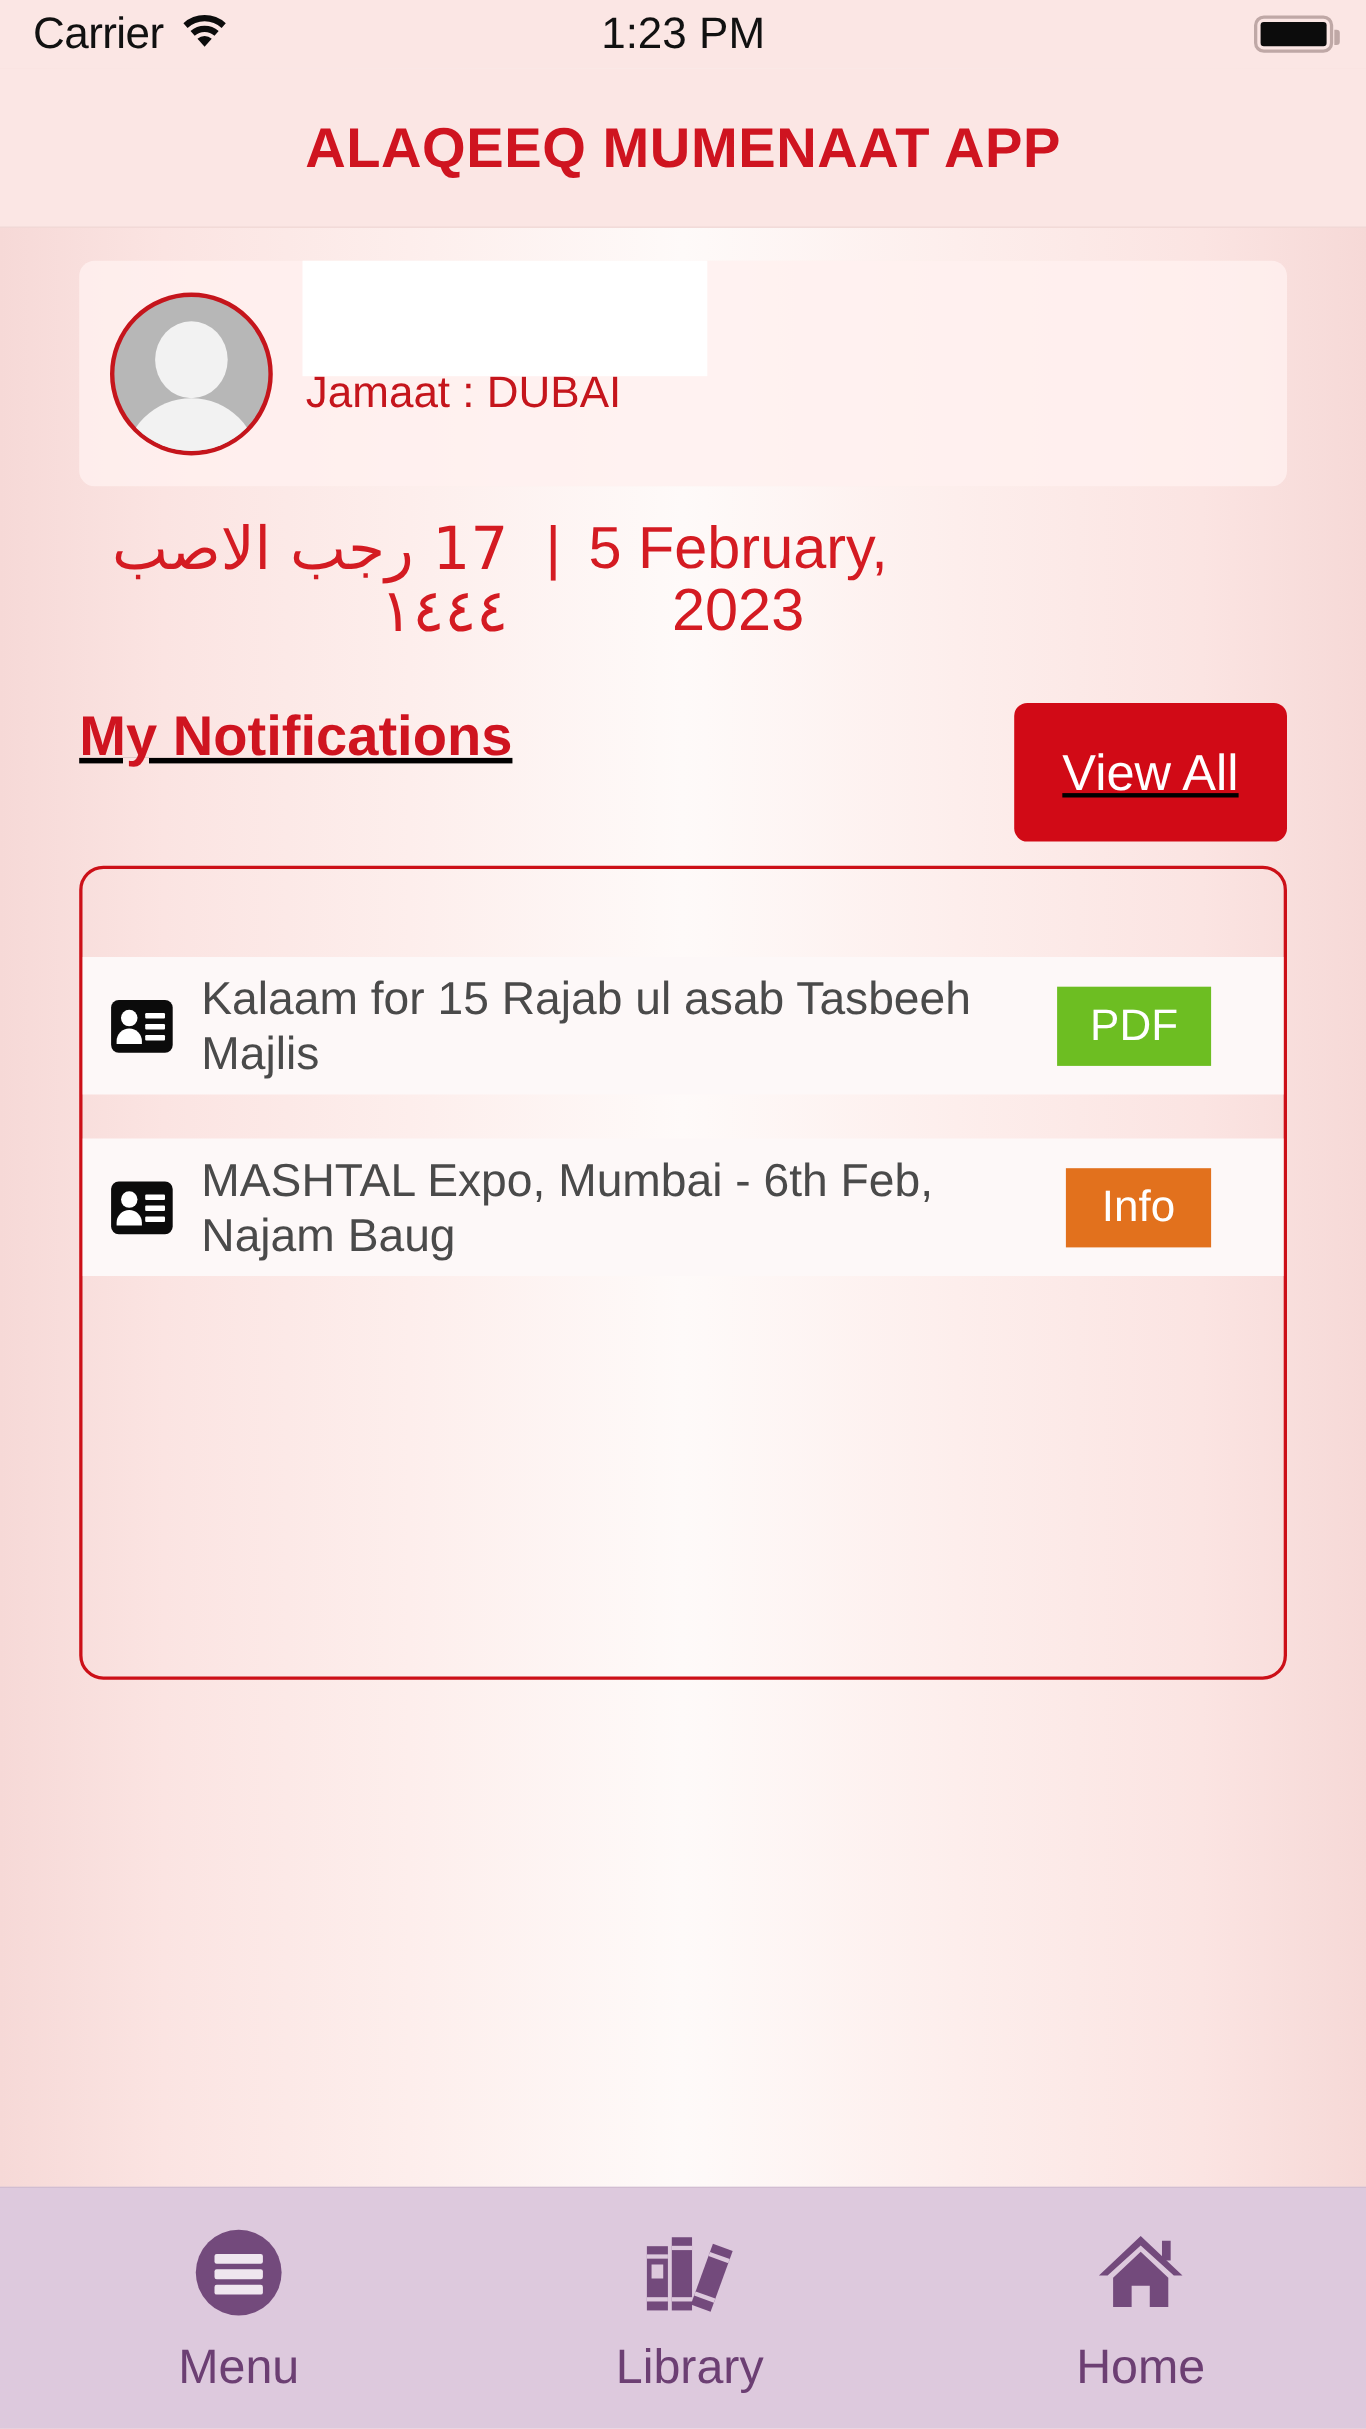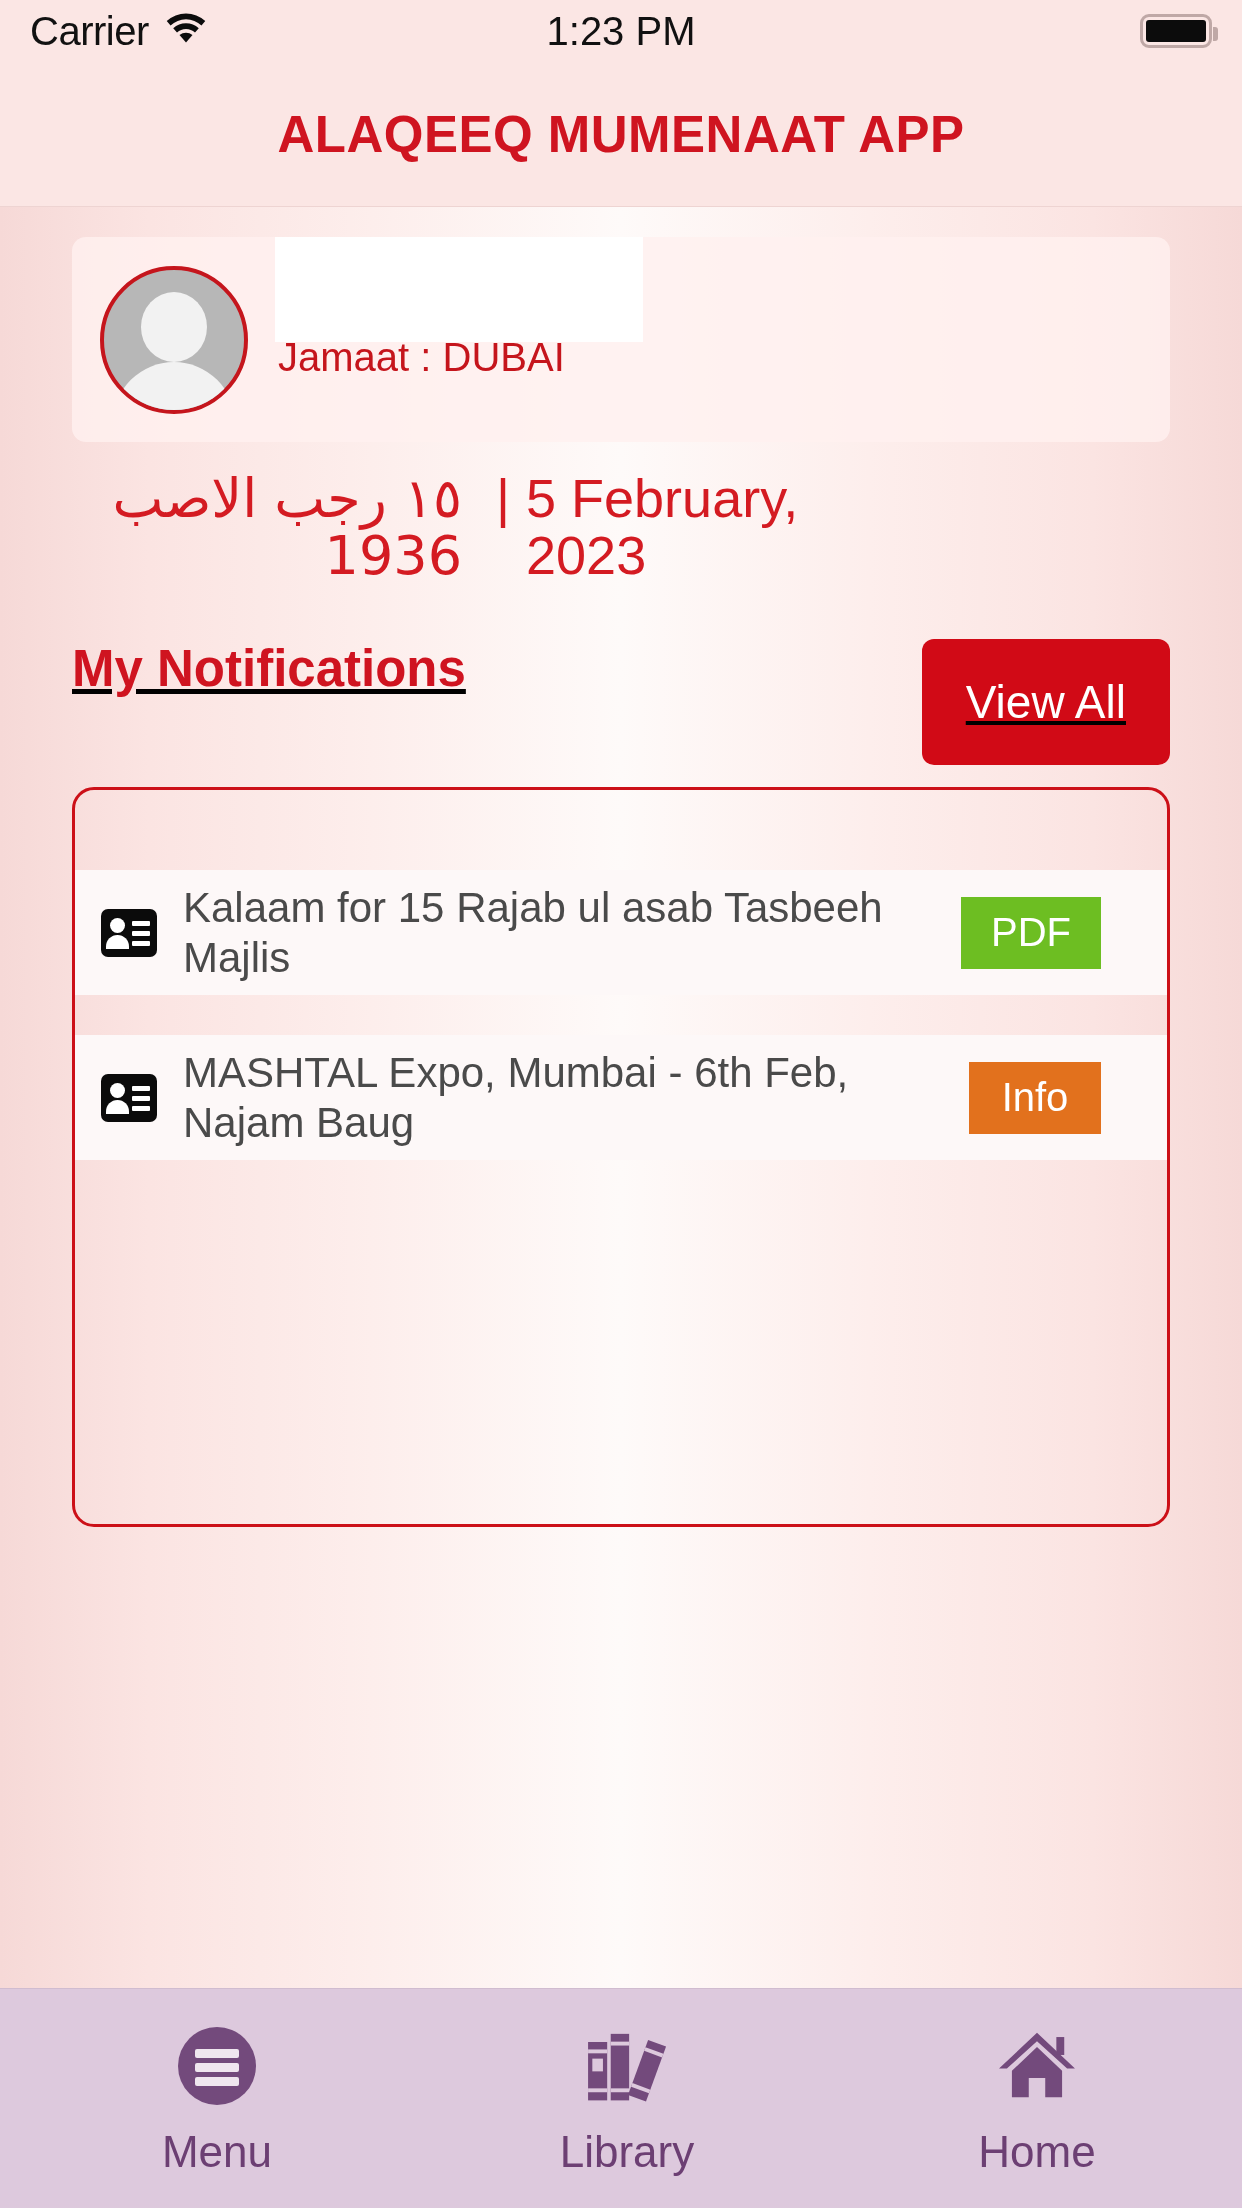--- a/index.html
+++ b/index.html
@@ -97,21 +97,21 @@
   .date-row {
     margin-top:28px;
     display:flex; align-items:flex-start;
     color:#d41b22; font-size:54px; line-height:1.06;
   }
   .hijri {
     width:390px; direction:rtl; text-align:right;
     font-family:"DejaVu Sans", sans-serif;
   }
   .sep { margin:0 16px 0 34px; }
-  .greg { width:290px; }
+  .greg { width:290px; text-align:center; }
 
   
   .notif-head {
     margin-top:55px;
     display:flex; align-items:flex-start; justify-content:space-between;
     height:126px;
     text-decoration:underline;
   }
   .notif-title { color:#cf1420; font-size:51px; font-weight:bold; }
   .view-all {
@@ -237,21 +237,21 @@
         <span class="head"></span>
           <span class="body"></span>
       </div>
       <div class="profile-text">
         <div class="redaction"></div>
         <div class="jamaat">Jamaat : DUBAI</div>
       </div>
     </div>
 
     <div class="date-row">
-      <div class="hijri">١٥ رجب الاصب 1936</div>
+      <div class="hijri">17 رجب الاصب ١٤٤٤</div>
       <div class="sep">|</div>
       <div class="greg">5 February, 2023</div>
     </div>
 
     <div class="notif-head">
       <div class="notif-title">My Notifications</div>
       <button class="view-all">View All</button>
     </div>
 
     <div class="notif-box">

